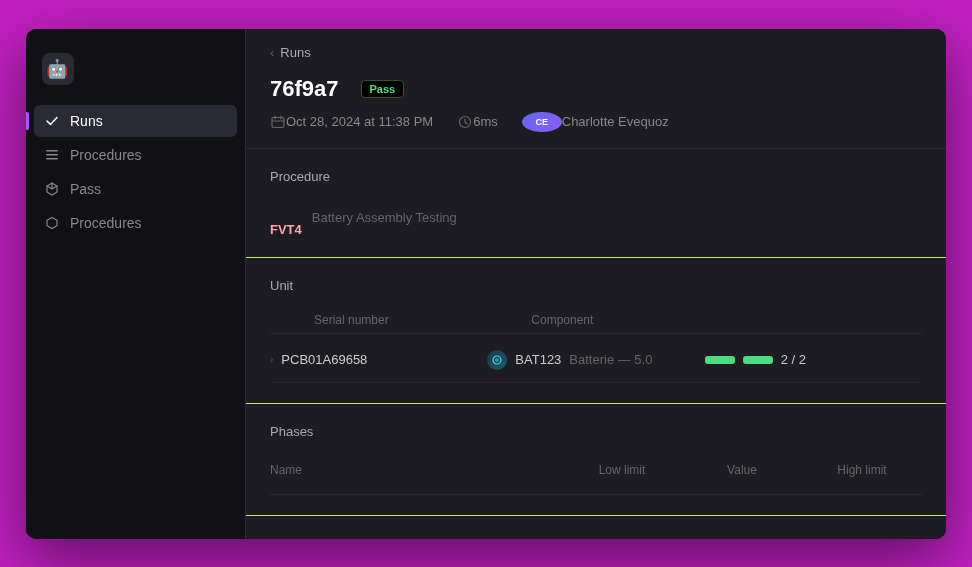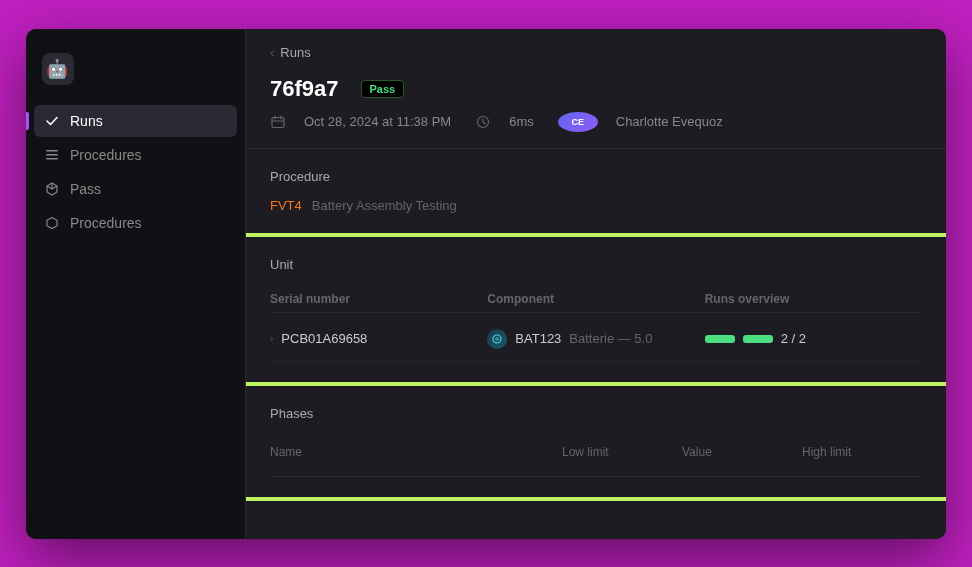--- a/index.html
+++ b/index.html
@@ -136,21 +136,21 @@
     .header-meta {
       display: flex;
       align-items: center;
       gap: 24px;
       color: #888;
       font-size: 13px;
     }
     .meta-item {
       display: flex;
       align-items: center;
-      gap: 18px;
+      gap: 0;
     }
     .meta-icon {
       width: 16px;
       height: 16px;
       color: #666;
       display: flex;
       align-items: center;
       justify-content: center;
     }
     .avatar {
@@ -166,54 +166,56 @@
       font-weight: 600;
     }
     
     .content {
       flex: 1;
       overflow-y: auto;
       padding: 0;
     }
     .section {
       padding: 20px 24px;
-      border-bottom: 4px solid #bef264;
+      border-bottom: 1px solid #bef264;
     }
     .section-title {
       font-size: 13px;
       font-weight: 500;
       color: #aaa;
       margin-bottom: 14px;
     }
     .procedure-row {
       display: flex;
       align-items: center;
       gap: 10px;
     }
     .procedure-code {
       font-size: 13px;
-      font-weight: 400;
-      color: #f97316;
+      font-weight: 700;
+      color: #fca5a5;
+      margin-top: 24px;
     }
     .procedure-name {
       font-size: 13px;
       color: #666;
     }
     
     .table-header {
       display: grid;
       grid-template-columns: 1fr 1fr 1fr;
       padding: 6px 0;
       border-bottom: 1px solid #2a2a30;
       margin-bottom: 4px;
     }
     .table-col-header {
       font-size: 12px;
       color: #666;
-      font-weight: 700;
+      font-weight: 400;
+      margin-left: 44px;
     }
     .table-row {
       display: grid;
       grid-template-columns: 1fr 1fr 1fr;
       padding: 12px 0;
       align-items: center;
       border-bottom: 1px solid #23232a;
     }
     .table-cell {
       font-size: 13px;
@@ -271,21 +273,21 @@
       display: grid;
       grid-template-columns: 1fr 120px 120px 120px;
       padding: 10px 0 17px;
       border-bottom: 1px solid #2a2a30;
     }
     .phases-col {
       font-size: 12px;
       color: #666;
       font-weight: 500;
     }
-    .phases-col:not(:first-child) { }
+    .phases-col:not(:first-child) { text-align: center; }
   </style>
 </head>
 <body>
 
 <div class="window">
 
   <div class="sidebar">
     <div class="sidebar-logo">
       <div class="logo-icon">
         <span>🤖</span>
@@ -383,21 +385,20 @@
           <span class="procedure-code">FVT4</span>
           <span class="procedure-name">Battery Assembly Testing</span>
         </div>
       </div>
 
       <div class="section">
         <div class="section-title">Unit</div>
         <div class="table-header">
           <div class="table-col-header">Serial number</div>
           <div class="table-col-header">Component</div>
-          <div class="table-col-header">Runs overview</div>
         </div>
         <div class="table-row">
           <div class="table-cell">
             <span class="row-chevron">›</span>
             <span class="serial-number">PCB01A69658</span>
           </div>
           <div class="table-cell">
             <div class="component-icon">
               <svg width="12" height="12" viewBox="0 0 12 12" fill="none">
                 <circle cx="6" cy="6" r="4" stroke="#4dd0e1" stroke-width="1.2"></circle>

